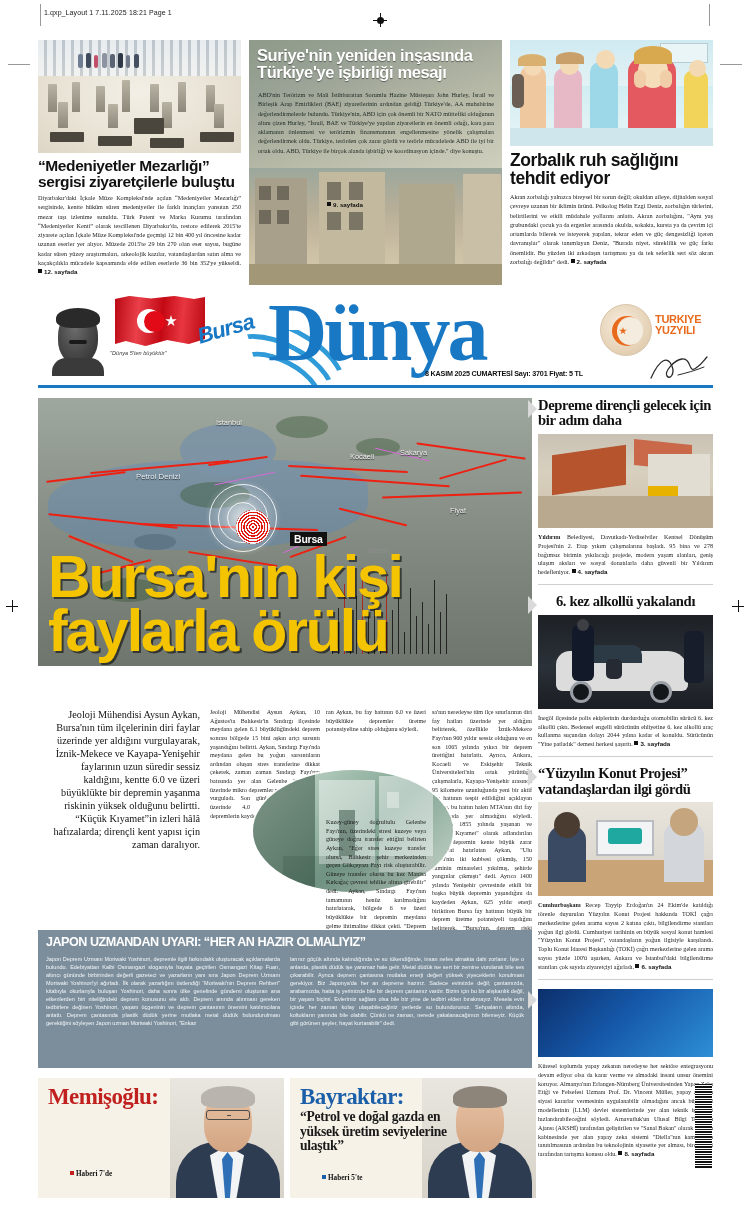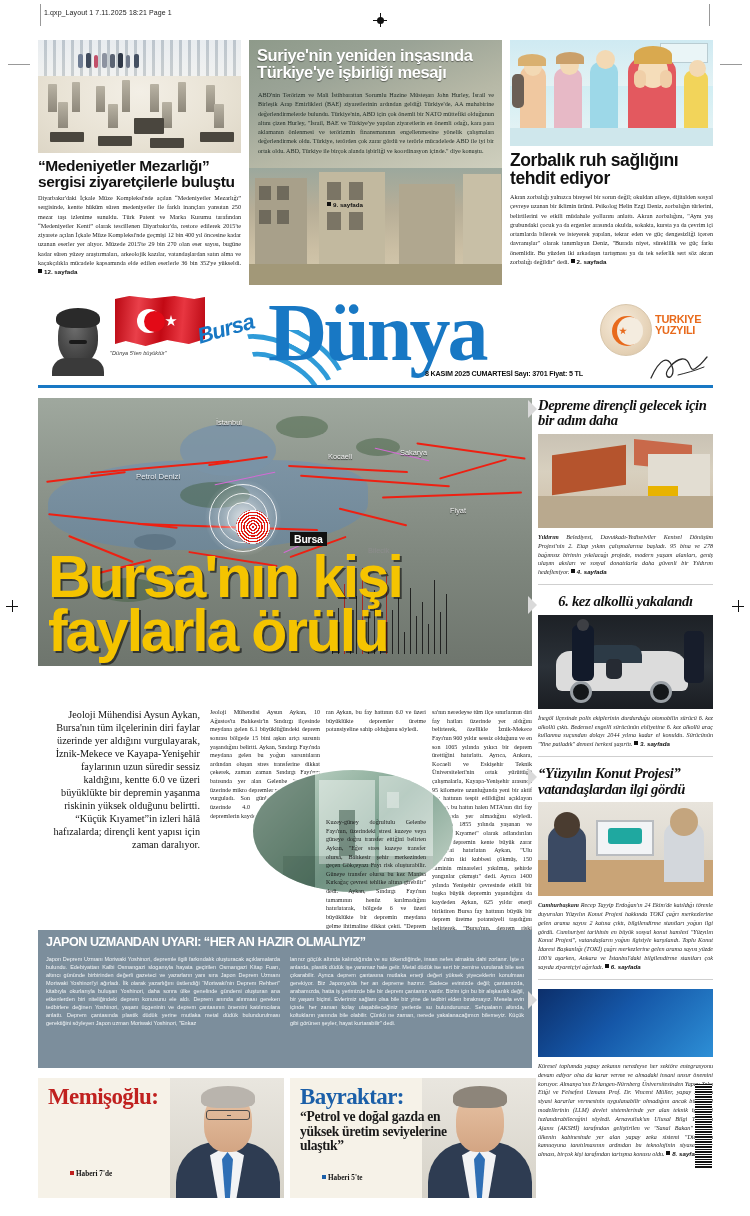--- a/index.html
+++ b/index.html
@@ -203,21 +203,21 @@
     clip-path:polygon(50% 0,100% 16%,72% 100%,28% 100%,0 16%);}
   .qb-face .fc{position:absolute;left:34px;top:14px;width:48px;height:60px;border-radius:46% 46% 42% 42%;
     background:linear-gradient(#e7c2a4,#d3a583);}
   .qb-face .hr{position:absolute;left:31px;top:8px;width:54px;height:22px;border-radius:50% 50% 30% 30%;background:#b9b4ad;}
   .qb-face .gl{position:absolute;left:36px;top:32px;width:44px;height:10px;border:1.2px solid #4a4a4a;border-radius:3px;}
   .qb-face .gl::after{content:"";position:absolute;left:20px;top:4px;width:4px;height:1.2px;background:#4a4a4a;}
   .barcode{position:absolute;right:38px;top:1084px;width:17px;height:84px;
     background:repeating-linear-gradient(180deg,#111 0 1px,#fff 1px 2px,#111 2px 3.6px,#fff 3.6px 5px);}
 
   
-  .side{position:absolute;left:538px;top:398px;width:175px;font-style:italic;}
+  .side{position:absolute;left:538px;top:398px;width:175px;}
   .sblock{position:relative;margin-bottom:9px;}
   .arrow{position:absolute;left:-10px;top:2px;width:0;height:0;
     border-top:9px solid transparent;border-bottom:9px solid transparent;border-left:9px solid #d9d9d9;}
   .s-title{font-family:"Liberation Serif",serif;font-weight:bold;font-size:14.6px;line-height:1.06;
     color:#111;letter-spacing:-.35px;}
   .s-title.center{text-align:center;}
   .s-photo{margin-top:5px;width:175px;height:94px;overflow:hidden;position:relative;}
   .s-txt{margin-top:5px;font-family:"Liberation Serif",serif;font-size:6.1px;line-height:1.45;
     color:#1c1c1c;text-align:justify;hyphens:auto;}
   .s-txt b{font-weight:bold;}
@@ -444,21 +444,21 @@
         <span class="ln" style="left:84px;height:66px;"></span>
         <span class="ln" style="left:90px;height:38px;"></span>
         <span class="ln" style="left:96px;height:52px;"></span>
         <span class="ln" style="left:102px;height:30px;"></span>
         <span class="ln" style="left:108px;height:74px;"></span>
         <span class="ln" style="left:114px;height:42px;"></span>
         <span class="ln" style="left:120px;height:60px;"></span>
       </div>
 
       <div class="maplabel" style="left:178px;top:20px;">İstanbul</div>
-      <div class="maplabel" style="left:290px;top:54px;">Kocaeli</div>
+      <div class="maplabel" style="left:312px;top:54px;">Kocaeli</div>
       <div class="maplabel" style="left:362px;top:50px;">Sakarya</div>
       <div class="maplabel" style="left:412px;top:108px;">Fiyat</div>
       <div class="maplabel dark" style="left:330px;top:148px;">Bilecik</div>
       <div class="maplabel sea" style="left:98px;top:74px;">Petrol Denizi</div>
       <div class="bursa-tag">Bursa</div>
 
       <div class="mainhead">
         <div>Bursa'nın kişi</div>
         <div>faylarla örülü</div>
       </div>

